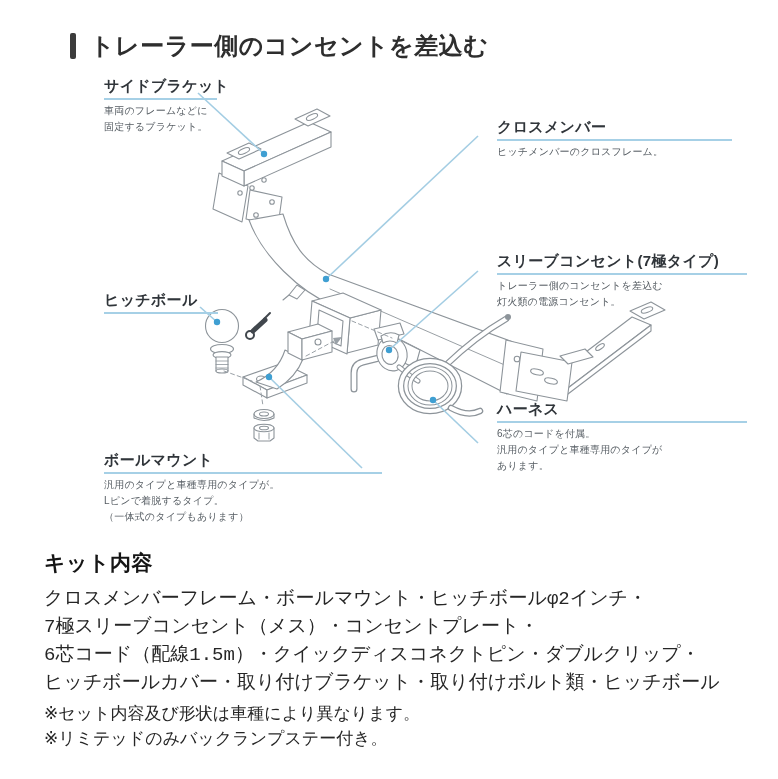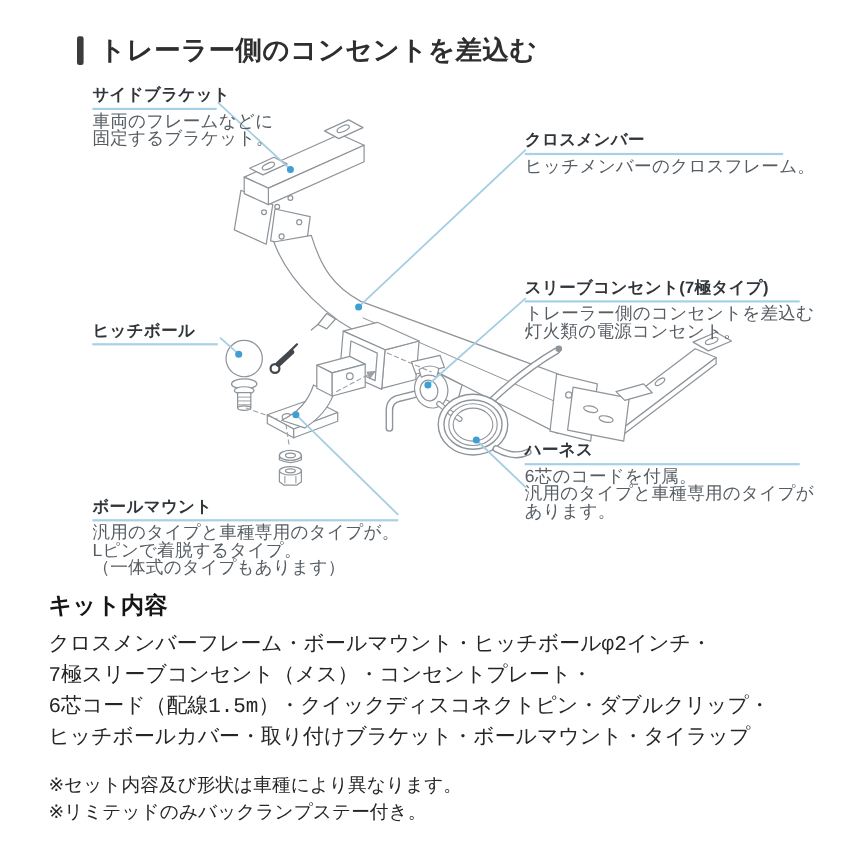--- a/index.html
+++ b/index.html
@@ -5,28 +5,28 @@
   html,body{margin:0;padding:0;}
   body{
     width:778px;height:779px;background:#ffffff;position:relative;overflow:hidden;
     font-family:"Liberation Sans","DejaVu Sans",sans-serif;
     -webkit-font-smoothing:antialiased;
   }
   .title-row{position:absolute;left:70px;top:30px;display:flex;align-items:center;gap:14px;}
   .title-bar{width:6px;height:26px;background:#3c3c3c;border-radius:2px;flex:0 0 auto;}
   .title{margin:0;font-size:24px;font-weight:700;color:#2e2e2e;letter-spacing:.5px;white-space:nowrap;}
   svg.diagram{position:absolute;left:0;top:0;pointer-events:none;}
-  .plabel{position:absolute;}
+  .plabel{position:absolute;margin-left:20px;}
   .plabel-name{
     font-size:15px;font-weight:700;color:#30353a;letter-spacing:.3px;
     padding-bottom:2px;border-bottom:2px solid #a6d0e6;white-space:nowrap;
   }
-  .plabel-desc{margin-top:3px;font-size:16px;line-height:16px;color:#565d63;letter-spacing:.2px;white-space:nowrap;}
+  .plabel-desc{margin-top:3px;font-size:10px;line-height:16px;color:#565d63;letter-spacing:.2px;white-space:nowrap;}
   .kit{position:absolute;left:44px;top:532px;color:#222;}
-  .kit-heading{margin:4px 0 8px 0;font-size:21px;font-weight:700;color:#151515;letter-spacing:.5px;}
+  .kit-heading{margin:17px 0 8px 0;font-size:21px;font-weight:700;color:#151515;letter-spacing:.5px;}
   .kit-line{font-size:19px;line-height:28px;color:#262626;white-space:nowrap;font-family:Liberation Mono, monospace;}
   .notes{position:absolute;left:44px;top:701px;}
   .note-line{font-size:17px;line-height:25px;color:#262626;white-space:nowrap;}
 </style>
 </head>
 <body>
 
 <div class="title-row">
   <span class="title-bar"></span>
   <h1 class="title">トレーラー側のコンセントを差込む</h1>
@@ -228,19 +228,19 @@
     <div>Lピンで着脱するタイプ。</div>
     <div>（一体式のタイプもあります）</div>
   </div>
 </div>
 
 <div class="kit">
   <h2 class="kit-heading">キット内容</h2>
   <div class="kit-line">クロスメンバーフレーム・ボールマウント・ヒッチボールφ2インチ・</div>
   <div class="kit-line">7極スリーブコンセント（メス）・コンセントプレート・</div>
   <div class="kit-line">6芯コード（配線1.5m）・クイックディスコネクトピン・ダブルクリップ・</div>
-  <div class="kit-line">ヒッチボールカバー・取り付けブラケット・ボールマウント・タイラップ</div>
+  <div class="kit-line">ヒッチボールカバー・取り付けブラケット・取り付けボルト類・ヒッチボール</div>
 </div>
 
 <div class="notes">
   <div class="note-line">※セット内容及び形状は車種により異なります。</div>
   <div class="note-line">※リミテッドのみバックランプステー付き。</div>
 </div>
 
 </body></html>

